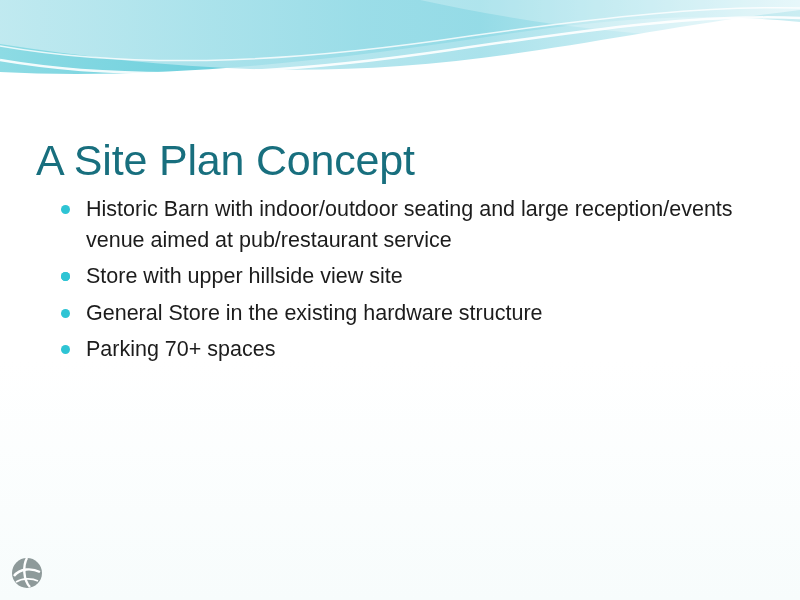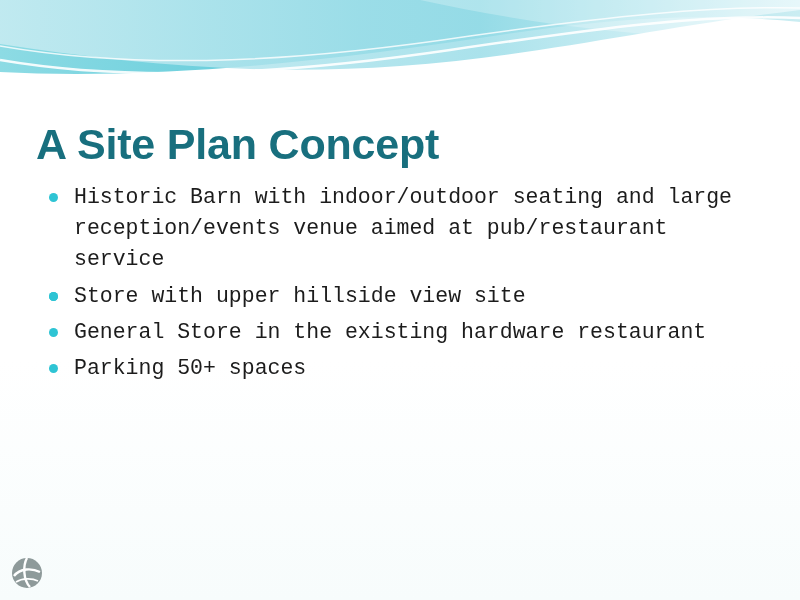--- a/index.html
+++ b/index.html
@@ -27,37 +27,36 @@
     width: 800px;
     height: 100px;
     overflow: hidden;
   }
   .banner svg {
     display: block;
   }
   .title {
     position: absolute;
     left: 36px;
-    top: 92px;
+    top: 108px;
     width: 720px;
     font-size: 43px;
-    font-weight: bold;
+    font-weight: normal;
     color: #186f7e;
     letter-spacing: -0.2px;
     line-height: 1.1;
   }
   .bullets {
     position: absolute;
     left: 40px;
     top: 182px;
     width: 716px;
     list-style: none;
-    margin: 0;
+    margin: 12px;
     padding: 0;
-    font-family: Liberation Mono, monospace;
   }
   .bullet {
     position: relative;
     padding-left: 34px;
     margin-bottom: 5px;
     font-size: 21.5px;
     line-height: 1.45;
     color: #1c1c1c;
   }
   .bullet .dot {
@@ -114,25 +113,25 @@
     </li>
     <li class="bullet">
       <span class="dot"></span>
     </li>
     <li class="bullet">
       <span class="dot"></span>
       <span>Store with upper hillside view site</span>
     </li>
     <li class="bullet">
       <span class="dot"></span>
-      <span>General Store in the existing hardware restaurant</span>
+      <span>General Store in the existing hardware structure</span>
     </li>
     <li class="bullet">
       <span class="dot"></span>
-      <span>Parking 50+ spaces</span>
+      <span>Parking 70+ spaces</span>
     </li>
   </ul>
 
   <div class="logo">
     <svg width="34" height="34" viewBox="0 0 34 34" xmlns="http://www.w3.org/2000/svg" aria-hidden="true">
       <circle cx="17" cy="17" r="15" fill="#8e9a9a"></circle>
       <path d="M4,20 C10,12 22,12 30,16" fill="none" stroke="#ffffff" stroke-width="2.4"></path>
       <path d="M17,2 C13,9 13,24 20,31" fill="none" stroke="#ffffff" stroke-width="2.4"></path>
       <path d="M6,26 C12,22 22,22 28,25" fill="none" stroke="#ffffff" stroke-width="1.6"></path>
     </svg>

